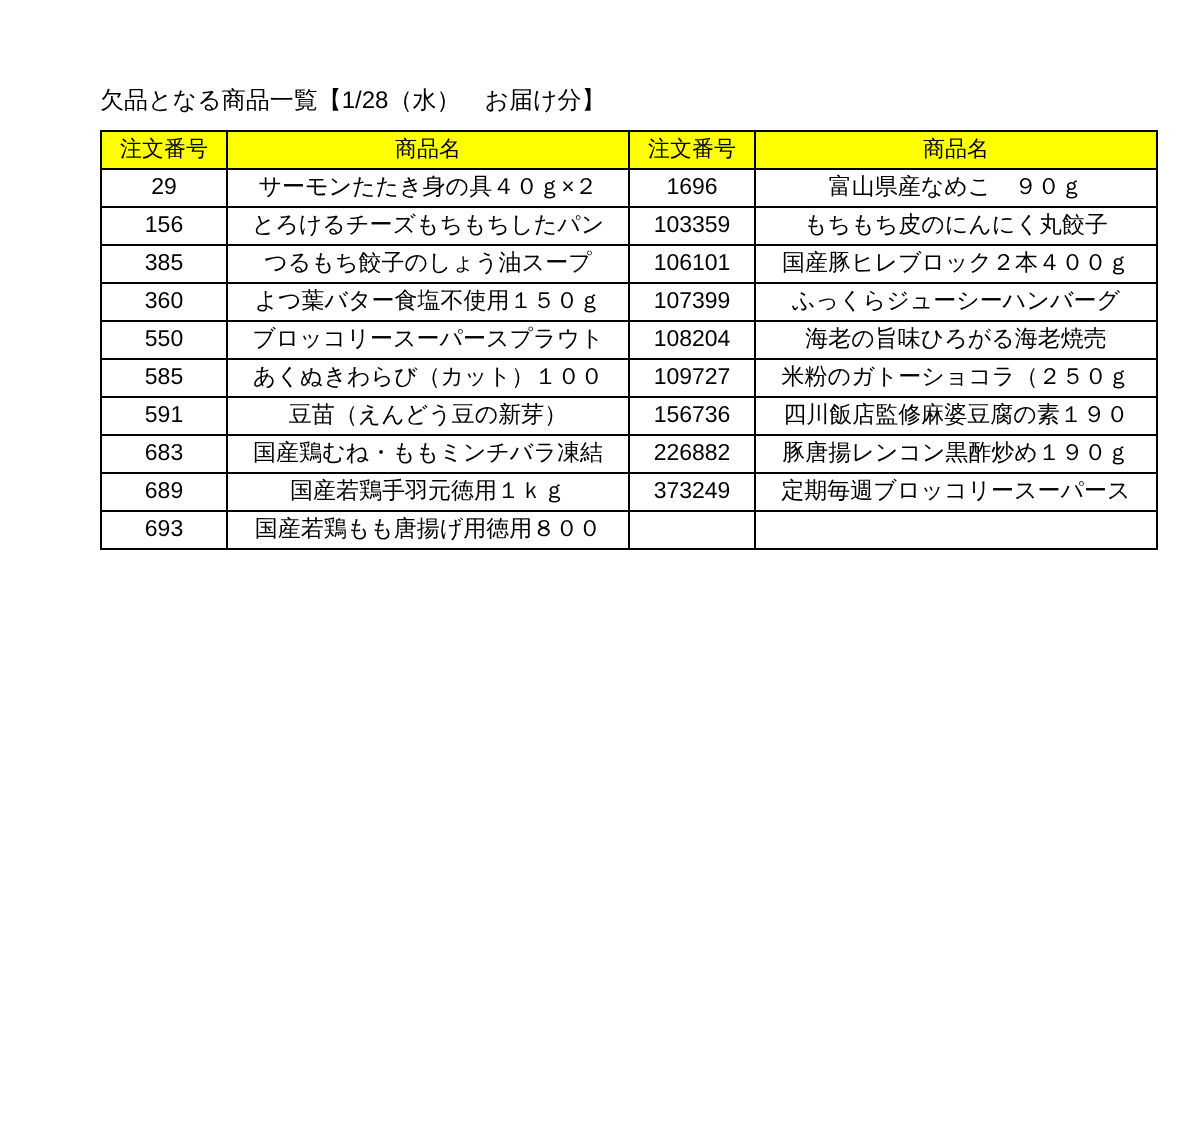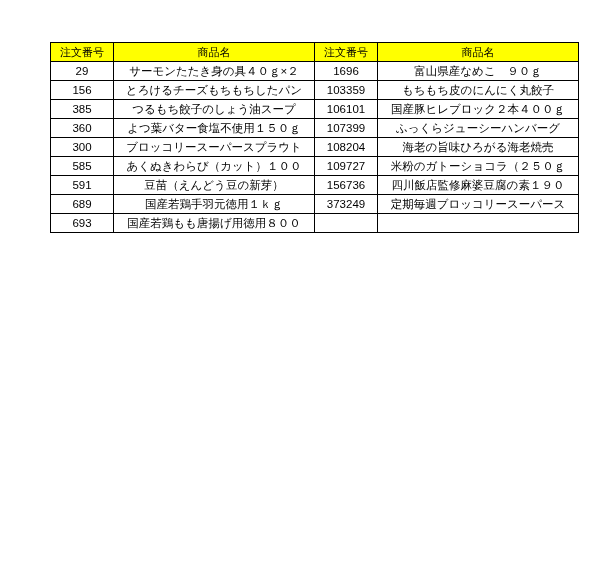--- a/index.html
+++ b/index.html
@@ -71,20 +71,21 @@
   }
   td.empty {
     border: none;
   }
 </style>
 </head>
 <body>
 
 <div class="page">
 
+  <div class="doc-title">欠品となる商品一覧【1/28（水）　お届け分】</div>
 
   <table class="grid">
     <thead>
       <tr>
         <th class="hdr col-num">注文番号</th>
         <th class="hdr col-name">商品名</th>
         <th class="hdr col-num2">注文番号</th>
         <th class="hdr col-name2">商品名</th>
       </tr>
     </thead>
@@ -107,36 +108,42 @@
         <td class="col-num2">106101</td>
         <td class="col-name2">国産豚ヒレブロック２本４００ｇ</td>
       </tr>
       <tr>
         <td class="col-num">360</td>
         <td class="col-name">よつ葉バター食塩不使用１５０ｇ</td>
         <td class="col-num2">107399</td>
         <td class="col-name2">ふっくらジューシーハンバーグ</td>
       </tr>
       <tr>
-        <td class="col-num">300</td>
+        <td class="col-num">550</td>
         <td class="col-name">ブロッコリースーパースプラウト</td>
         <td class="col-num2">108204</td>
         <td class="col-name2">海老の旨味ひろがる海老焼売</td>
       </tr>
       <tr>
         <td class="col-num">585</td>
         <td class="col-name">あくぬきわらび（カット）１００</td>
         <td class="col-num2">109727</td>
         <td class="col-name2">米粉のガトーショコラ（２５０ｇ</td>
       </tr>
       <tr>
         <td class="col-num">591</td>
         <td class="col-name">豆苗（えんどう豆の新芽）</td>
         <td class="col-num2">156736</td>
         <td class="col-name2">四川飯店監修麻婆豆腐の素１９０</td>
+      </tr>
+      <tr>
+        <td class="col-num">683</td>
+        <td class="col-name">国産鶏むね・ももミンチバラ凍結</td>
+        <td class="col-num2">226882</td>
+        <td class="col-name2">豚唐揚レンコン黒酢炒め１９０ｇ</td>
       </tr>
       <tr>
         <td class="col-num">689</td>
         <td class="col-name">国産若鶏手羽元徳用１ｋｇ</td>
         <td class="col-num2">373249</td>
         <td class="col-name2">定期毎週ブロッコリースーパース</td>
       </tr>
       <tr>
         <td class="col-num">693</td>
         <td class="col-name">国産若鶏もも唐揚げ用徳用８００</td>

